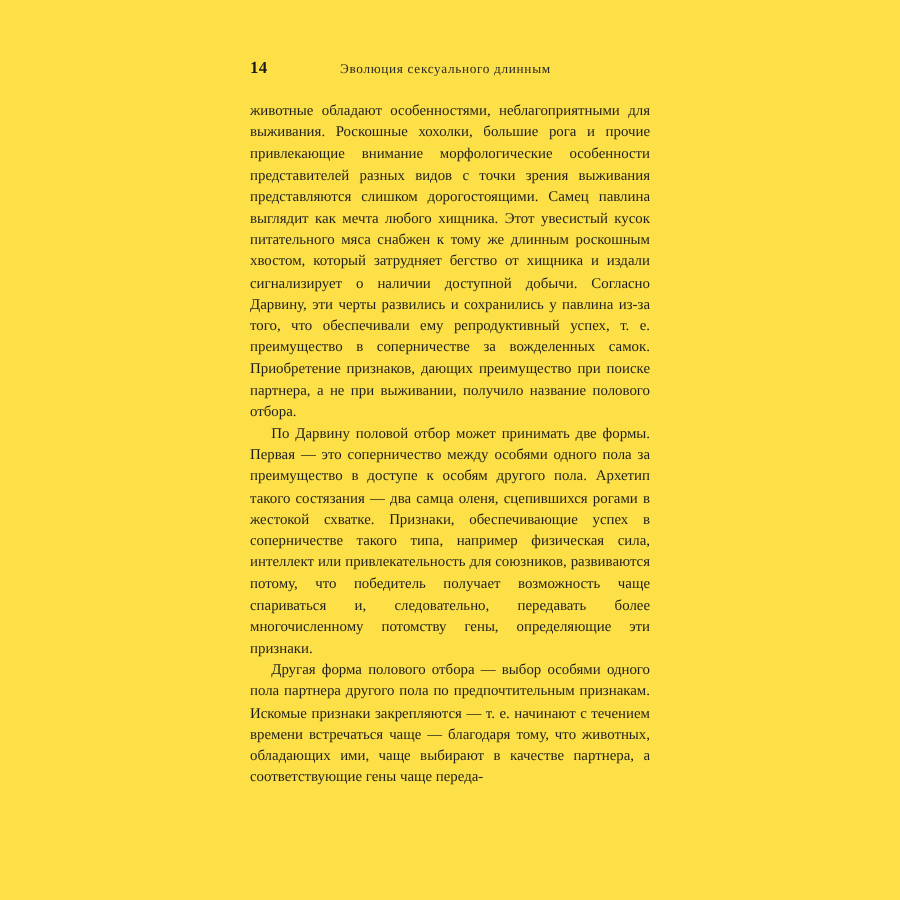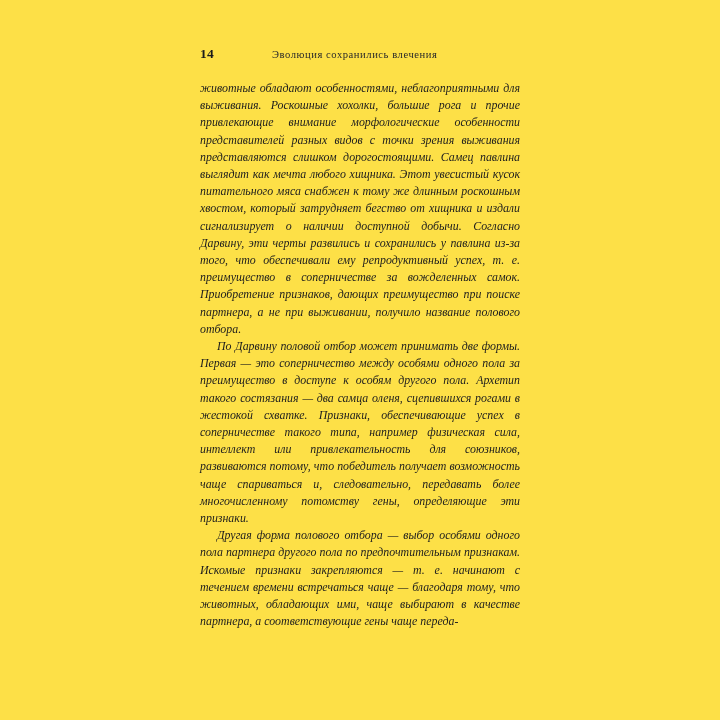--- a/index.html
+++ b/index.html
@@ -48,40 +48,39 @@
   }
   .body-copy p {
     margin: 0;
     font-size: 11.9px;
     line-height: 17.2px;
     text-align: justify;
     text-justify: inter-word;
     hyphens: manual;
     color: #1d1d1d;
     text-indent: 0;
-    font-style: italic;
   }
   .body-copy p.indent {
     text-indent: 17px;
   }
   
   .body-copy p:last-child {
     text-align: justify;
   }
 </style>
 </head>
 <body>
 
 <div class="page">
 
   <div class="text-block">
 
     <div class="running-head">
       <span class="folio">14</span>
-      <span class="head-title">Эволюция сохранились влечения</span>
+      <span class="head-title">Эволюция сексуального длинным</span>
     </div>
 
     <div class="body-copy">
       <p>животные обладают особенностями, неблагоприятными для выживания. Роскошные хохолки, большие рога и прочие привлекающие внимание морфологические особенности представителей разных видов с точки зрения выживания представляются слишком дорогостоящими. Самец павлина выглядит как мечта любого хищника. Этот увесистый кусок питательного мяса снабжен к тому же длинным роскошным хвостом, который затрудняет бегство от хищника и издали сигнализирует о наличии доступной добычи. Согласно Дарвину, эти черты развились и сохранились у павлина из-за того, что обеспечивали ему репродуктивный успех, т. е. преимущество в соперничестве за вожделенных самок. Приобретение признаков, дающих преимущество при поиске партнера, а не при выживании, получило название полового отбора.</p>
       <p class="indent">По Дарвину половой отбор может принимать две формы. Первая — это соперничество между особями одного пола за преимущество в доступе к особям другого пола. Архетип такого состязания — два самца оленя, сцепившихся рогами в жестокой схватке. Признаки, обеспечивающие успех в соперничестве такого типа, например физическая сила, интеллект или привлекательность для союзников, развиваются потому, что победитель получает возможность чаще спариваться и, следовательно, передавать более многочисленному потомству гены, определяющие эти признаки.</p>
       <p class="indent">Другая форма полового отбора — выбор особями одного пола партнера другого пола по предпочтительным признакам. Искомые признаки закрепляются — т. е. начинают с течением времени встречаться чаще — благодаря тому, что животных, обладающих ими, чаще выбирают в качестве партнера, а соответствующие гены чаще переда-</p>
     </div>
 
   </div>
 

